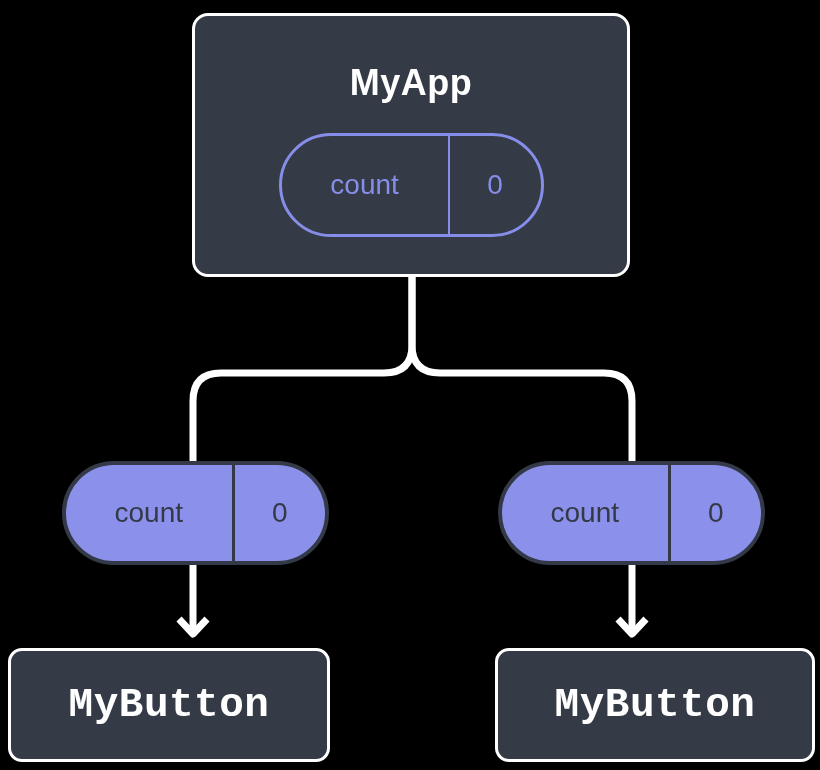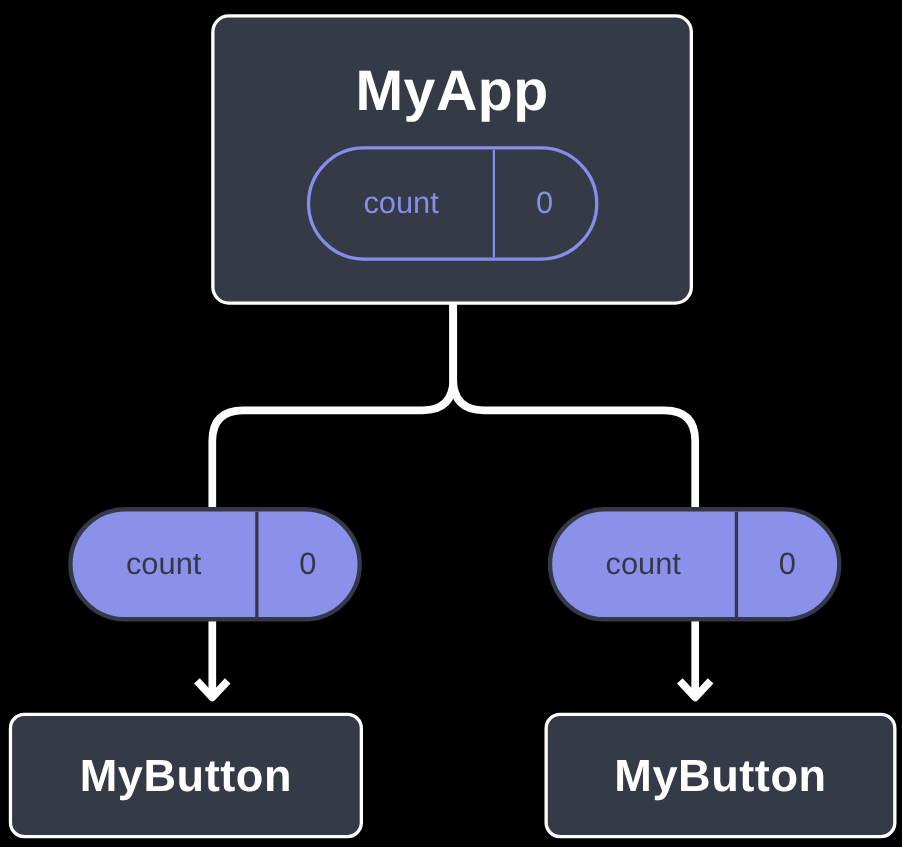--- a/index.html
+++ b/index.html
@@ -38,34 +38,34 @@
   .node-root {
     left: 192px; top: 13px;
     width: 438px; height: 264px;
     border-radius: 16px;
     display: flex;
     flex-direction: column;
     align-items: center;
     padding-top: 44px;
   }
   .node-title {
-    font-size: 52px;
+    font-size: 36px;
     font-weight: 700;
     line-height: 46px;
     letter-spacing: 0.5px;
     color: #ffffff;
   }
   .node-child {
     width: 322px; height: 114px;
     border-radius: 14px;
     display: flex;
     align-items: center;
     justify-content: center;
   }
-  .node-child .node-title { font-size: 41px; }
+  .node-child .node-title { font-size: 41px; font-family: Liberation Mono, monospace; }
   .node-child-left  { left: 8px;   top: 648px; }
   .node-child-right { left: 495px; top: 648px; width: 320px; }
 
   
   .pill {
     display: flex;
     align-items: stretch;
     border-radius: 60px;
     overflow: hidden;
   }

